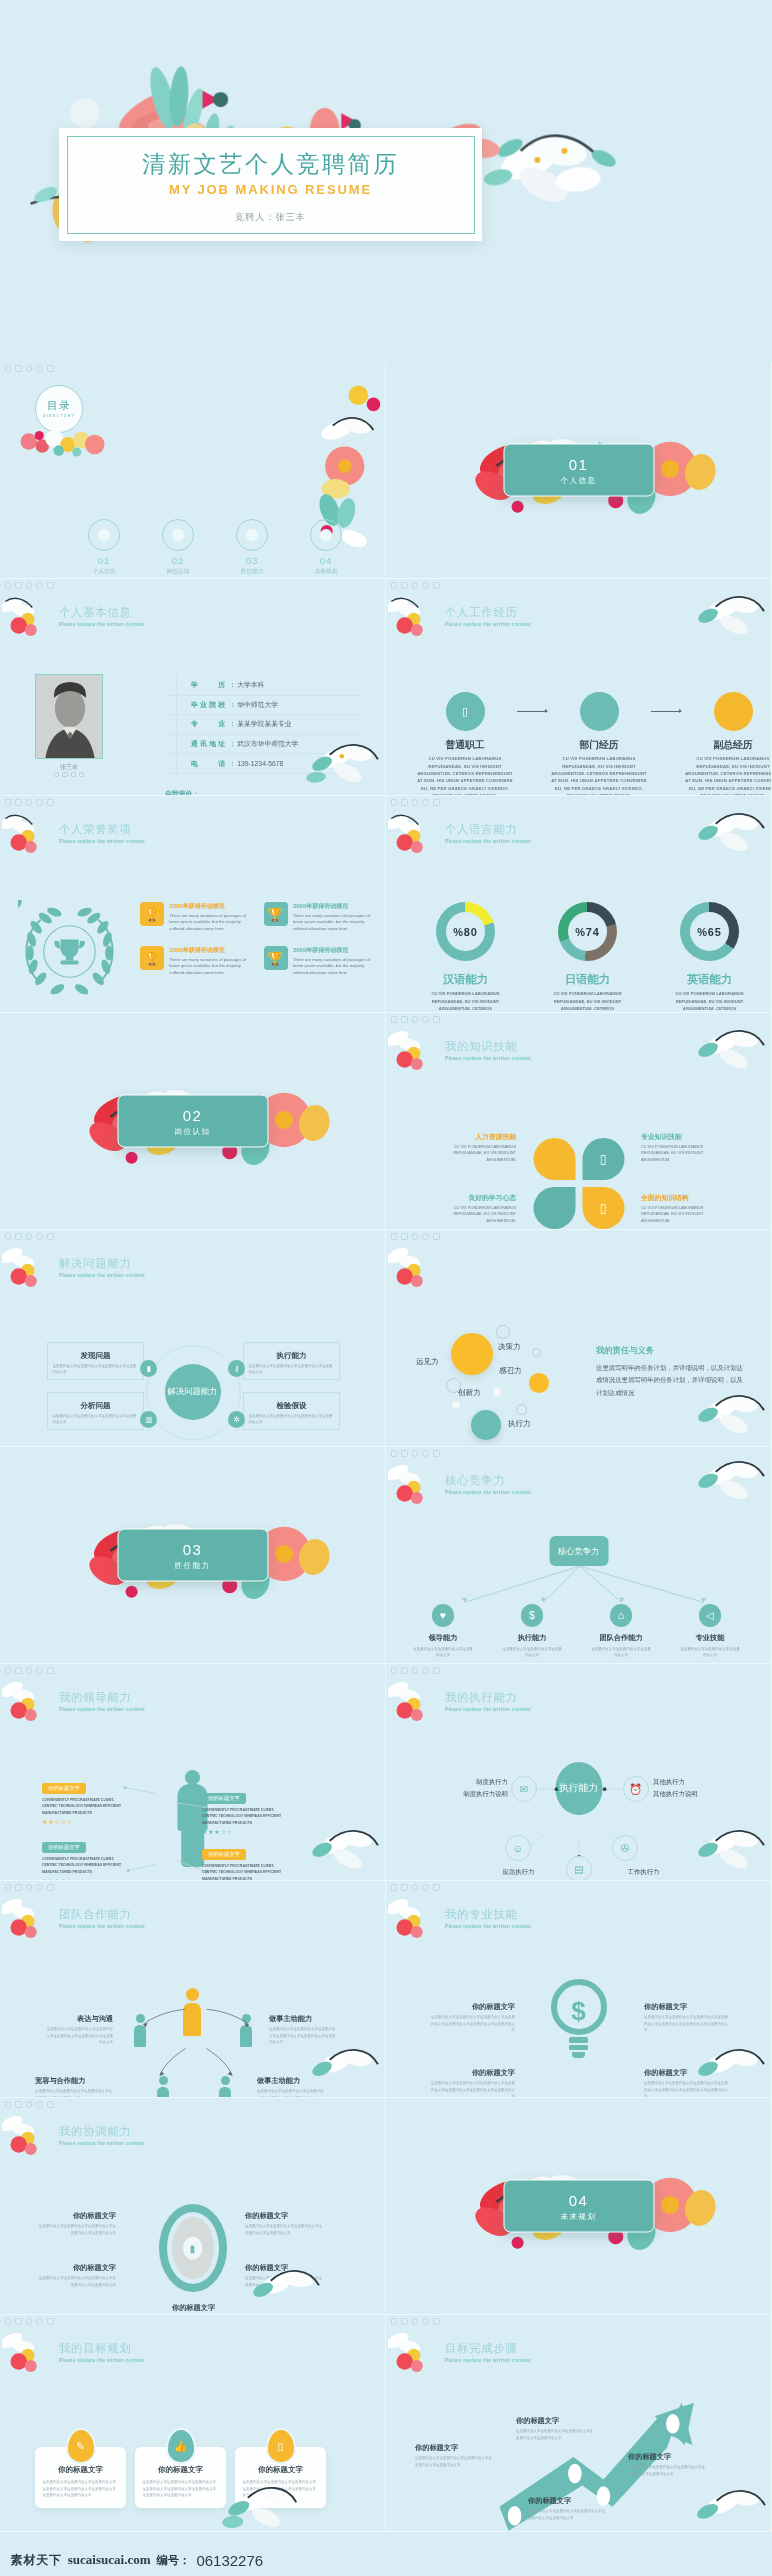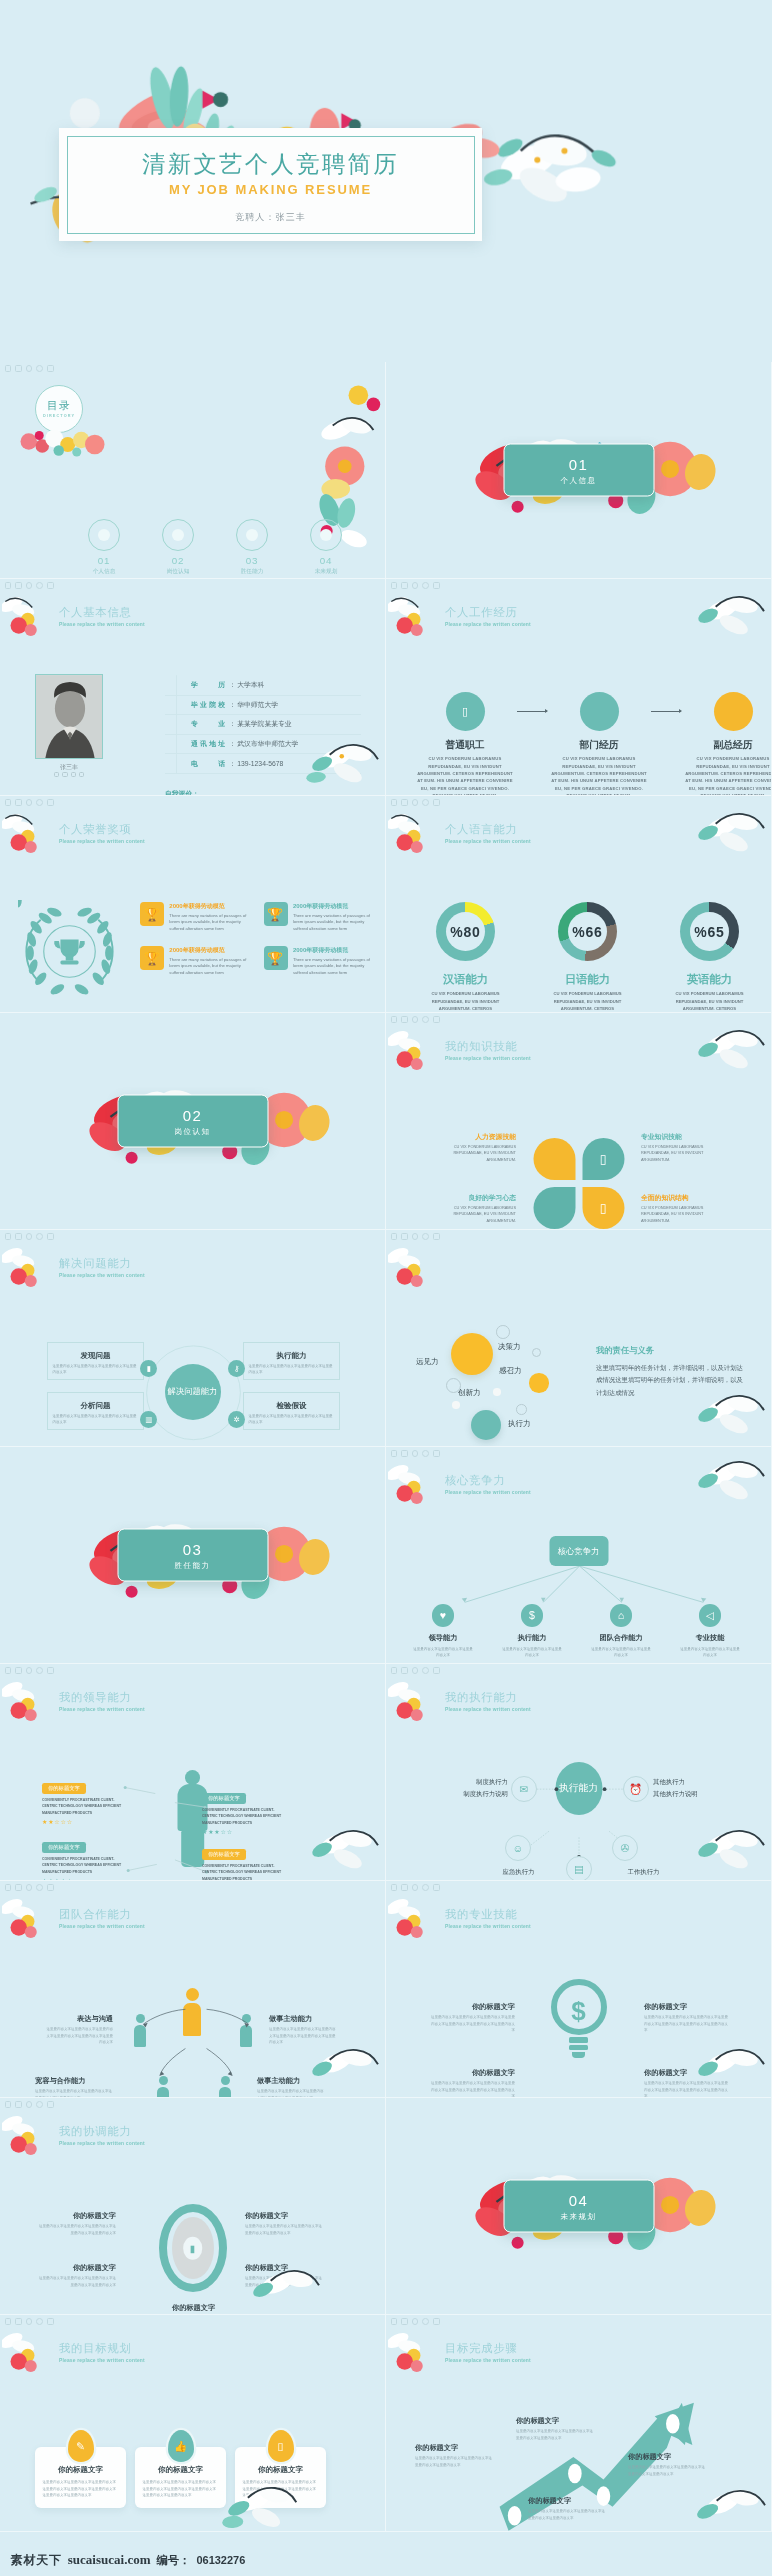--- a/index.html
+++ b/index.html
@@ -93,21 +93,21 @@
   .honor { display:flex; gap:5.3px; }
   .honorIco { width:24px;height:24px;border-radius:3.8px;display:flex;align-items:center;justify-content:center;color:#fff;font-size:13px;flex:0 0 24px;}
   .honor h5 { font-size:6px; margin-bottom:1.5px; }
   .honor p { font-size:4.2px; color:#6d7d85; line-height:1.6; }
 
   
   .langRow { position:absolute; left:38px; top:106px; display:flex; gap:39px; }
   .lang { width:83px; text-align:center; }
   .donut { width:59px;height:59px;border-radius:50%;margin:0 auto 10.6px;position:relative;}
   .donut:after{content:"";position:absolute;left:9.8px;top:9.8px;width:39px;height:39px;border-radius:50%;background:#d9edf4;}
-  .donut b{position:absolute;left:0;right:0;top:50%;transform:translateY(-50%);z-index:2;font-size:14px;color:#2b3a42;letter-spacing:0.8px;}
+  .donut b{position:absolute;left:0;right:0;top:50%;transform:translateY(-50%);z-index:2;font-size:11px;color:#2b3a42;letter-spacing:0.8px;}
   .lang h5 { font-size:11.3px; color:#5fb7b0; margin-bottom:3.8px; }
   .lang p { font-size:4.2px; color:#6d7d85; line-height:1.75; font-weight:bold;}
 
   
   .clover { position:absolute; left:50%; top:125px; transform:translateX(-50%); width:91px;height:91px;}
   .cl { position:absolute; width:42px;height:42px; }
   .cl.tl{left:0;top:0;background:#f5b82e;border-radius:50% 50% 0 50%;}
   .cl.tr{right:0;top:0;background:#5fb3aa;border-radius:50% 50% 50% 0;}
   .cl.bl{left:0;bottom:0;background:#5fb3aa;border-radius:50% 0 50% 50%;}
   .cl.br{right:0;bottom:0;background:#f5b82e;border-radius:0 50% 50% 50%;}
@@ -196,21 +196,21 @@
   
   .stepLab { position:absolute; width:91px; }
   .stepLab h5 { font-size:7.2px; color:#3a4a50; margin-bottom:2.3px; }
   .stepLab p { font-size:3.5px; color:#90a5ad; line-height:1.8; }
 
   
   .watermark { position:absolute; left:10.6px; bottom:7.5px; display:flex; align-items:center; gap:6px; z-index:40;}
   .watermark .cn { font-size:12px; color:#2f3b42; font-weight:bold; letter-spacing:0.8px; }
   .watermark .site { font-size:13px; color:#2f3b42; font-weight:bold; font-family:"Liberation Serif",serif;}
   .watermark .no { font-size:11.3px; color:#2f3b42; font-weight:bold;}
-  .watermark .code { font-size:11px; color:#2f3b42; font-weight:bold;}
+  .watermark .code { font-size:15px; color:#2f3b42; font-weight:normal;}
 </style>
 </head>
 <body>
 
 <div id="cover">
 
   <svg width="773" height="362" style="position:absolute;left:0;top:0" viewBox="0 0 1024 480">
     <g opacity="0.95">
       <ellipse cx="200" cy="150" rx="48" ry="20" fill="#f58b85" transform="rotate(-30 200 150)"></ellipse>
       <ellipse cx="215" cy="163" rx="42" ry="17" fill="#ef7f79" transform="rotate(-12 215 163)"></ellipse>
@@ -597,21 +597,21 @@
     <div class="langRow">
       <div class="lang">
         <div class="donut" style="background:conic-gradient(#f3ec2e 0deg 72deg, #6bbcb4 72deg 360deg)">
           <b>%80</b>
         </div>
         <h5>汉语能力</h5>
         <p>CU VIX PONDERUM LABORAMUS REPUDIANDAE, EU VIS INVIDUNT ARGUMENTUM. CETEROS REPREHENDUNT AT EUM. HIS UNUM APPETERE CONVENIRE EU, NE PER GRAECE GRAECI</p>
       </div>
       <div class="lang">
         <div class="donut" style="background:conic-gradient(#3b4b55 0deg 75deg, #7d7268 75deg 185deg, #6bbcb4 185deg 250deg, #3aa87a 250deg 360deg)">
-          <b>%66</b>
+          <b>%74</b>
         </div>
         <h5>日语能力</h5>
         <p>CU VIX PONDERUM LABORAMUS REPUDIANDAE, EU VIS INVIDUNT ARGUMENTUM. CETEROS REPREHENDUNT AT EUM. HIS UNUM APPETERE CONVENIRE EU, NE PER GRAECE GRAECI</p>
       </div>
       <div class="lang">
         <div class="donut" style="background:conic-gradient(#3b4b55 0deg 126deg, #6bbcb4 126deg 360deg)">
           <b>%65</b>
         </div>
         <h5>英语能力</h5>
         <p>CU VIX PONDERUM LABORAMUS REPUDIANDAE, EU VIS INVIDUNT ARGUMENTUM. CETEROS REPREHENDUNT AT EUM. HIS UNUM APPETERE CONVENIRE EU, NE PER GRAECE GRAECI</p>

